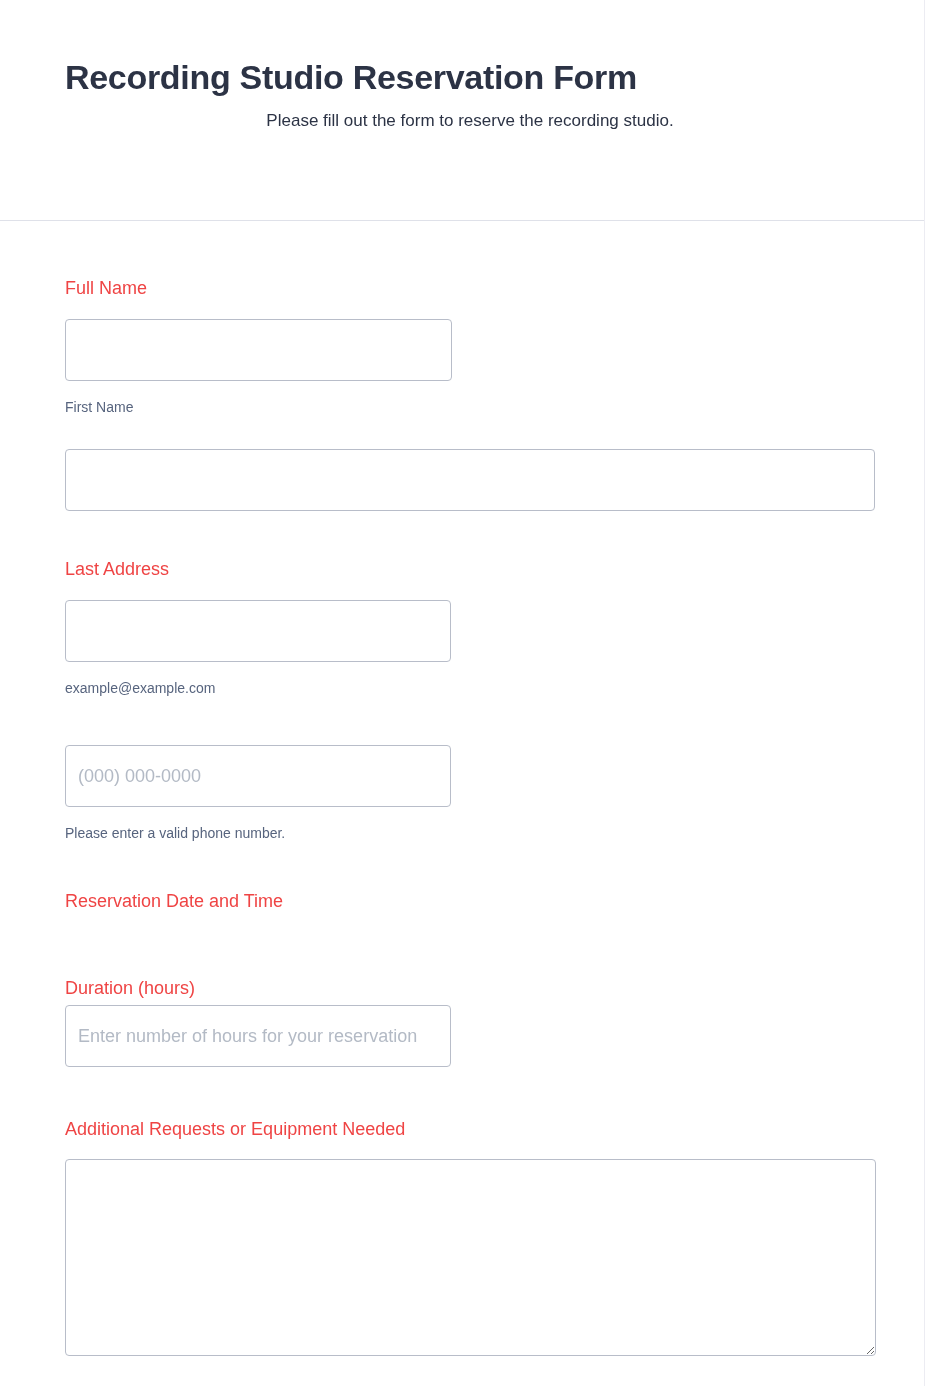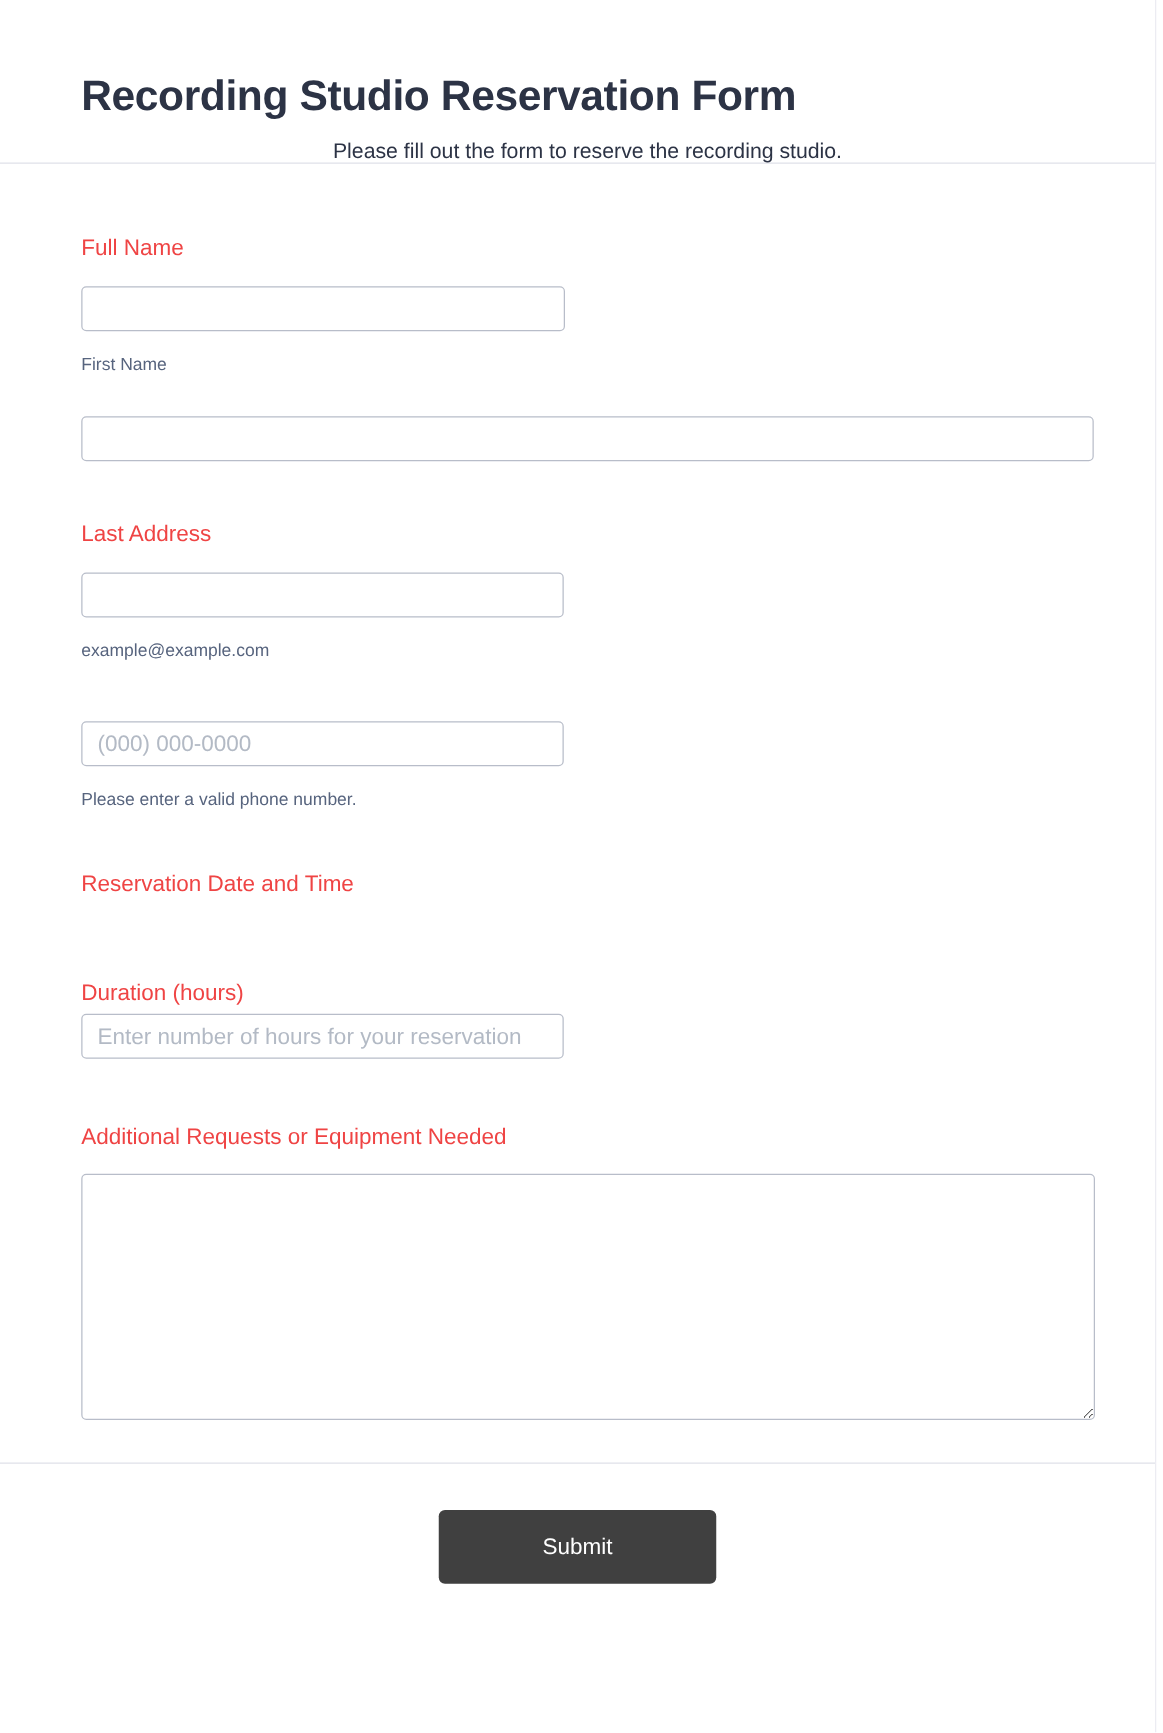--- a/index.html
+++ b/index.html
@@ -11,21 +11,21 @@
   .page {
     width: 925px;
     min-height: 1386px;
     background: #ffffff;
     border-right: 1px solid #ececf2;
   }
 
   
   .form-header {
     padding: 57px 49px 16px 65px;
-    height: 131px;
+    height: 221px;
     border-bottom: 1px solid #dfe1e9;
   }
   .form-title {
     font-size: 34px;
     line-height: 40px;
     font-weight: 700;
     color: #2c3345;
     letter-spacing: -0.3px;
   }
   .form-subtitle {
@@ -57,21 +57,21 @@
   input.text-input, textarea.text-area {
     border: 1px solid #b8bdc9;
     border-radius: 4px;
     background: #ffffff;
     font-family: "Liberation Sans", "DejaVu Sans", sans-serif;
     font-size: 18px;
     color: #2c3345;
     padding: 0 12px;
     outline: none;
   }
-  input.text-input { height: 36px; width: 386px; }
+  input.text-input { height: 62px; width: 386px; }
   input.text-input::placeholder, textarea.text-area::placeholder {
     color: #b3bac5;
     opacity: 1;
   }
 
   .field-fullname { margin-top: 56px; }
   .name-row {
     display: flex;
     gap: 33px;
     margin-top: 20px;

